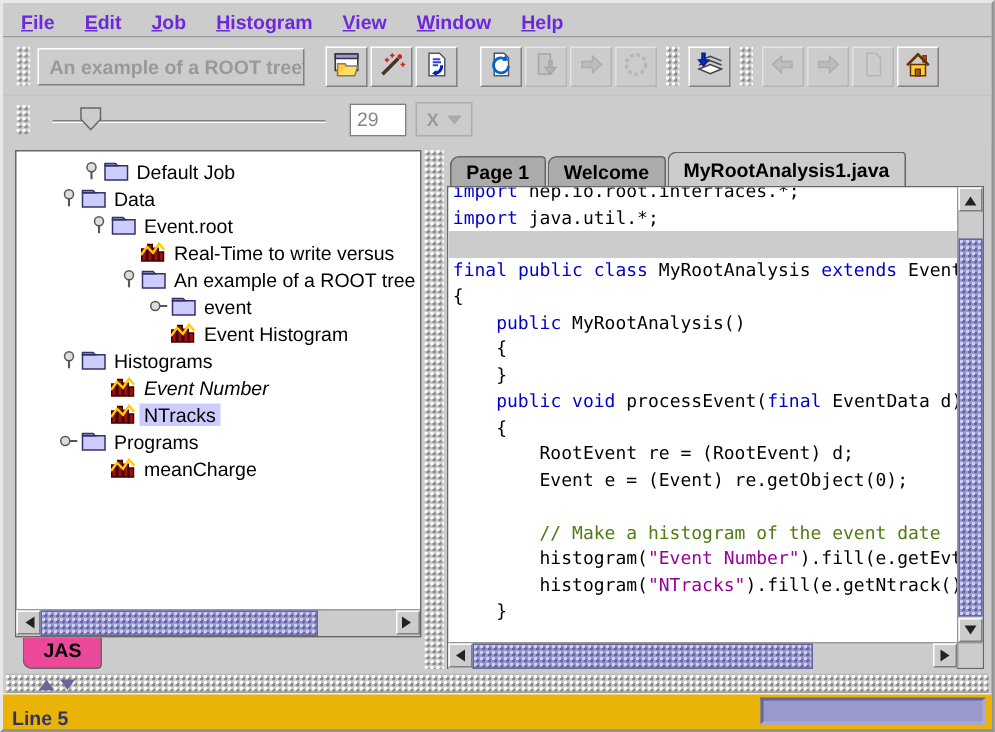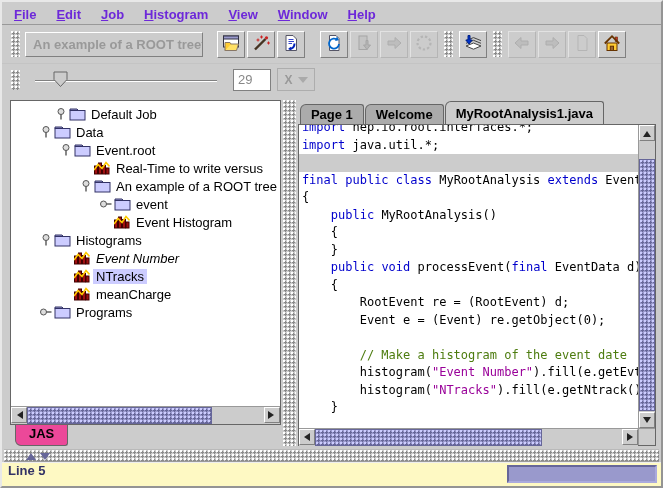--- a/index.html
+++ b/index.html
@@ -98,22 +98,22 @@
   .vscroll{position:relative;background:#CCC;border-left:1px solid #999;}
   .vscroll .sb-btn{position:absolute;left:0;}
   .vthumb{position:absolute;left:0;right:0;top:34px;bottom:17px;}
   .corner{background:#CCC;border-left:1px solid #999;border-top:1px solid #999;}
   
   .splitter{flex:0 0 11px;margin:3px 2px 0;position:relative;border-top:1px solid #b9b9b9;border-bottom:1px solid #9a9a9a;}
   .split-arrows{position:absolute;left:22px;top:1px;display:flex;gap:4px;}
   .sp-tri{width:0;height:0;border:5px solid transparent;}
   .sp-tri.up{border-bottom:7px solid #666699;margin-top:-3px;}
   .sp-tri.down{border-top:7px solid #666699;margin-top:2px;}
-  .statusbar{flex:0 0 23px;display:flex;align-items:flex-start;padding:0 6px;color:#333366;
-    font-weight:bold;font-size:13px;position:relative;background:#fef9c3;border-top:1px solid #eee;}
+  .statusbar{flex:0 0 23px;display:flex;align-items:flex-end;padding:0 6px;color:#333366;
+    font-weight:bold;font-size:13px;position:relative;background:#eab308;border-top:1px solid #eee;}
   .progress{position:absolute;right:4px;top:2px;width:150px;height:18px;box-sizing:border-box;
     background:#9999CC;border:2px solid #666699;border-right-color:#aaaadd;border-bottom-color:#aaaadd;}
 </style>
 </head>
 <body>
 
 <div class="window">
 
 
   <div class="menubar" id="menubar">
@@ -337,41 +337,41 @@
               <span class="node-handle"></span>
               <span class="node-icon"><svg viewBox="0 0 16 14" width="16" height="14">
                   <rect x="0.5" y="5" width="3" height="8" fill="#A01010" stroke="#400000"></rect>
                   <rect x="4.5" y="2" width="3" height="11" fill="#A01010" stroke="#400000"></rect>
                   <rect x="8.5" y="4.5" width="3" height="8.5" fill="#A01010" stroke="#400000"></rect>
                   <rect x="12" y="7" width="3" height="6" fill="#A01010" stroke="#400000"></rect>
                   <polyline points="0,9 4,3.5 8,7.5 12,1.5 15.5,5.5" fill="none" stroke="#FFCC00" stroke-width="1.6"></polyline>
                 </svg></span>
               <span class="lbl">NTracks</span>
             </div>
+            <div class="tree-row" style="padding-left: 28px;">
+              <span class="node-handle"><svg viewBox="0 0 14 14" width="14" height="14">
+                  <circle cx="4.5" cy="7" r="3" fill="#ddd" stroke="#555"></circle>
+                  <line x1="7.5" y1="7" x2="12.5" y2="7" stroke="#555" stroke-width="1.4"></line>
+                </svg></span>
+              <span class="node-icon"><svg viewBox="0 0 17 14" width="17" height="14">
+                  <rect x="1" y="3.5" width="15" height="9.5" fill="#CCCCFF" stroke="#333366"></rect>
+                  <path d="M1 3.5 V2 H8 L9.5 3.5 Z" fill="#9999CC" stroke="#333366"></path>
+                </svg></span>
+              <span class="lbl">Programs</span>
+            </div>
             <div class="tree-row" style="padding-left: 48px;">
               <span class="node-handle"></span>
               <span class="node-icon"><svg viewBox="0 0 16 14" width="16" height="14">
                   <rect x="0.5" y="5" width="3" height="8" fill="#A01010" stroke="#400000"></rect>
                   <rect x="4.5" y="2" width="3" height="11" fill="#A01010" stroke="#400000"></rect>
                   <rect x="8.5" y="4.5" width="3" height="8.5" fill="#A01010" stroke="#400000"></rect>
                   <rect x="12" y="7" width="3" height="6" fill="#A01010" stroke="#400000"></rect>
                   <polyline points="0,9 4,3.5 8,7.5 12,1.5 15.5,5.5" fill="none" stroke="#FFCC00" stroke-width="1.6"></polyline>
                 </svg></span>
               <span class="lbl">meanCharge</span>
-            </div>
-            <div class="tree-row" style="padding-left: 28px;">
-              <span class="node-handle"><svg viewBox="0 0 14 14" width="14" height="14">
-                  <circle cx="4.5" cy="7" r="3" fill="#ddd" stroke="#555"></circle>
-                  <line x1="7.5" y1="7" x2="12.5" y2="7" stroke="#555" stroke-width="1.4"></line>
-                </svg></span>
-              <span class="node-icon"><svg viewBox="0 0 17 14" width="17" height="14">
-                  <rect x="1" y="3.5" width="15" height="9.5" fill="#CCCCFF" stroke="#333366"></rect>
-                  <path d="M1 3.5 V2 H8 L9.5 3.5 Z" fill="#9999CC" stroke="#333366"></path>
-                </svg></span>
-              <span class="lbl">Programs</span>
             </div>
           </div>
         <div class="hscrollbar">
           <span class="sb-btn">
               <span class="tri left"></span>
             </span>
           <span class="htrack">
               <span class="hthumb purple-thumb" style="left:0;width:78%;"></span>
             </span>
           <span class="sb-btn">

